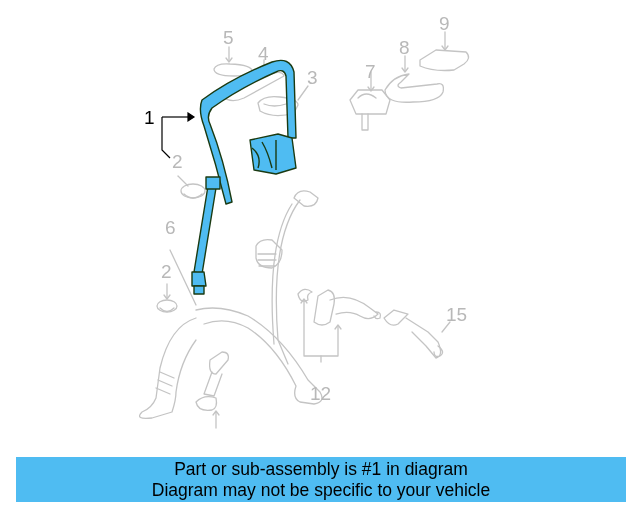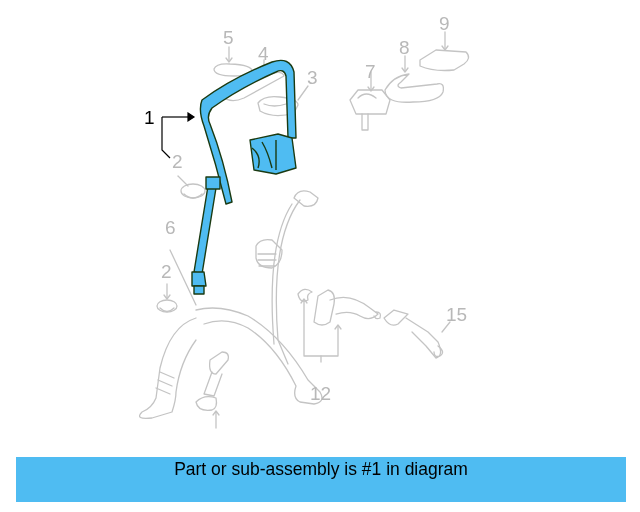--- a/index.html
+++ b/index.html
@@ -130,13 +130,14 @@
 <div class="callout" style="left:165px;top:218px;">6</div>
 <div class="callout" style="left:365px;top:62px;">7</div>
 <div class="callout" style="left:399px;top:38px;">8</div>
 <div class="callout" style="left:439px;top:14px;">9</div>
 <div class="callout" style="left:206px;top:428px;margin-top:40px;">10</div>
 <div class="callout" style="left:446px;top:305px;">15</div>
 <div class="callout" style="left:310px;top:384px;">12</div>
 
 <div id="banner">
   <div>Part or sub-assembly is #1 in diagram</div>
+  <div>Diagram may not be specific to your vehicle</div>
 </div>
 
 </body></html>

